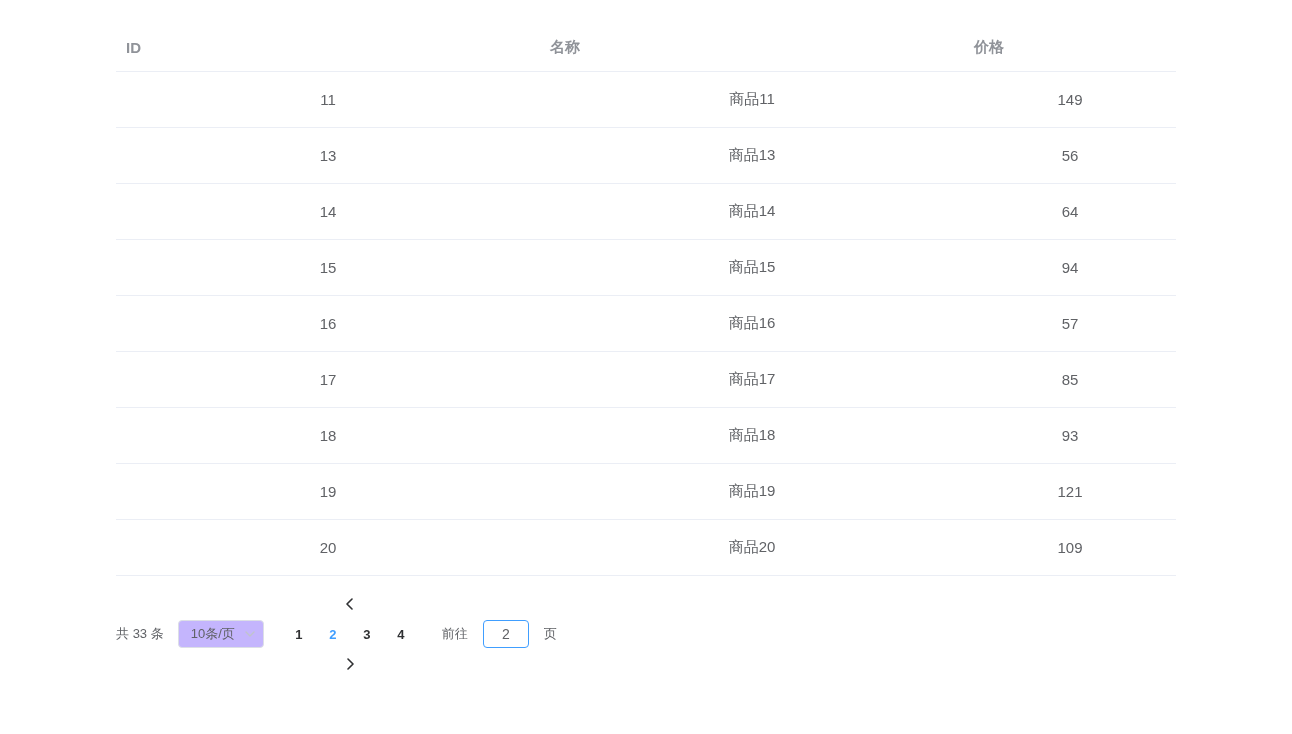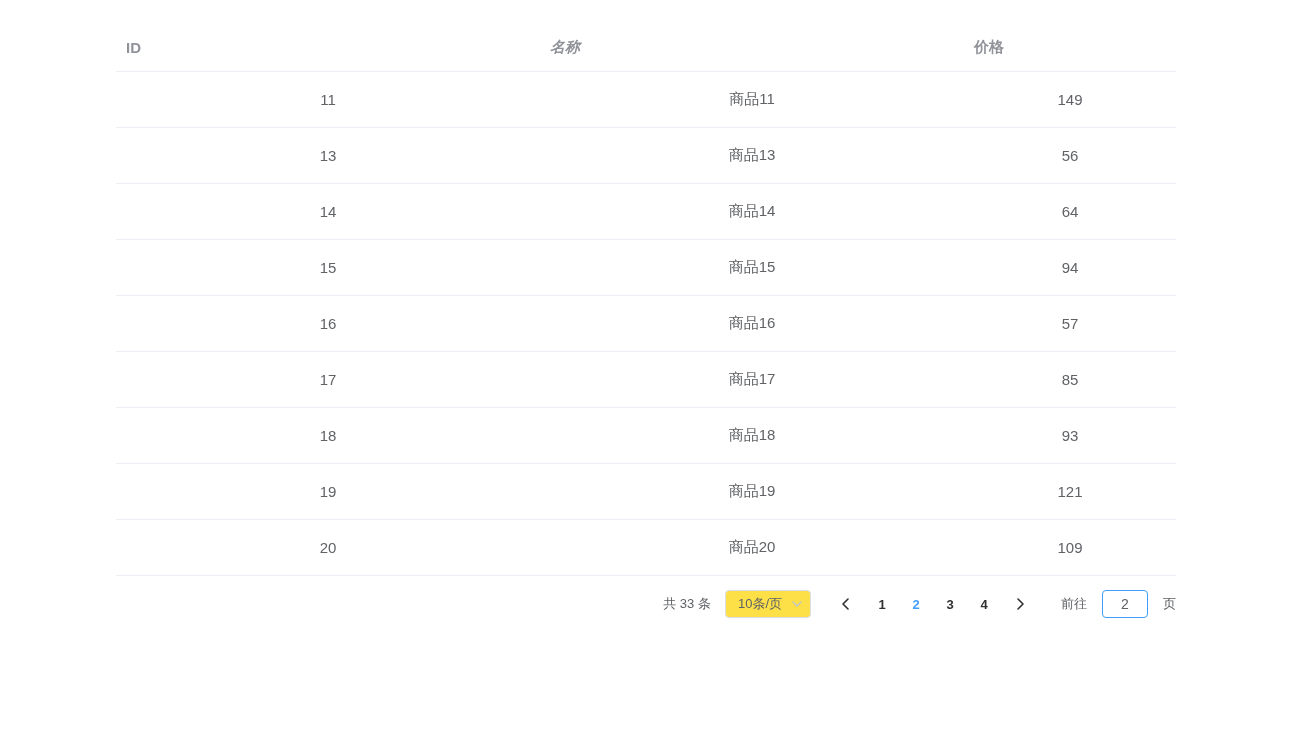--- a/index.html
+++ b/index.html
@@ -28,57 +28,58 @@
   font-size: 15px;
 }
 .table td {
   text-align: center;
   color: #606266;
   padding: 18px 10px;
   border-bottom: 1px solid #ebeef5;
   font-size: 15px;
 }
 .col-id { width: 40%; }
-.col-name { width: 40%; font-style: italic; }
+.col-name { width: 40%; }
 .col-price { width: 20%; }
 
 .pagination {
   display: flex;
-  justify-content: flex-end;
+  justify-content: flex-start;
   align-items: center;
   gap: 6px;
   padding: 14px 0;
   font-size: 13px;
   color: #606266;
 }
 .total-text { margin-right: 8px; }
 .select-wrap {
   position: relative;
   display: inline-flex;
   align-items: center;
   border: 1px solid #dcdfe6;
   border-radius: 4px;
   padding: 0 28px 0 12px;
   height: 28px;
-  background: #fde047;
+  background: #c4b5fd;
   cursor: pointer;
   margin-right: 12px;
 }
 .select-wrap .chev {
   position: absolute;
   right: 8px;
   top: 50%;
   transform: translateY(-50%);
   color: #c0c4cc;
   pointer-events: none;
 }
 .pager {
   display: inline-flex;
   align-items: center;
   gap: 2px;
+  flex-direction: column;
 }
 .pbtn {
   min-width: 34px;
   height: 28px;
   display: inline-flex;
   align-items: center;
   justify-content: center;
   font-weight: 700;
   font-size: 13px;
   color: #303133;

